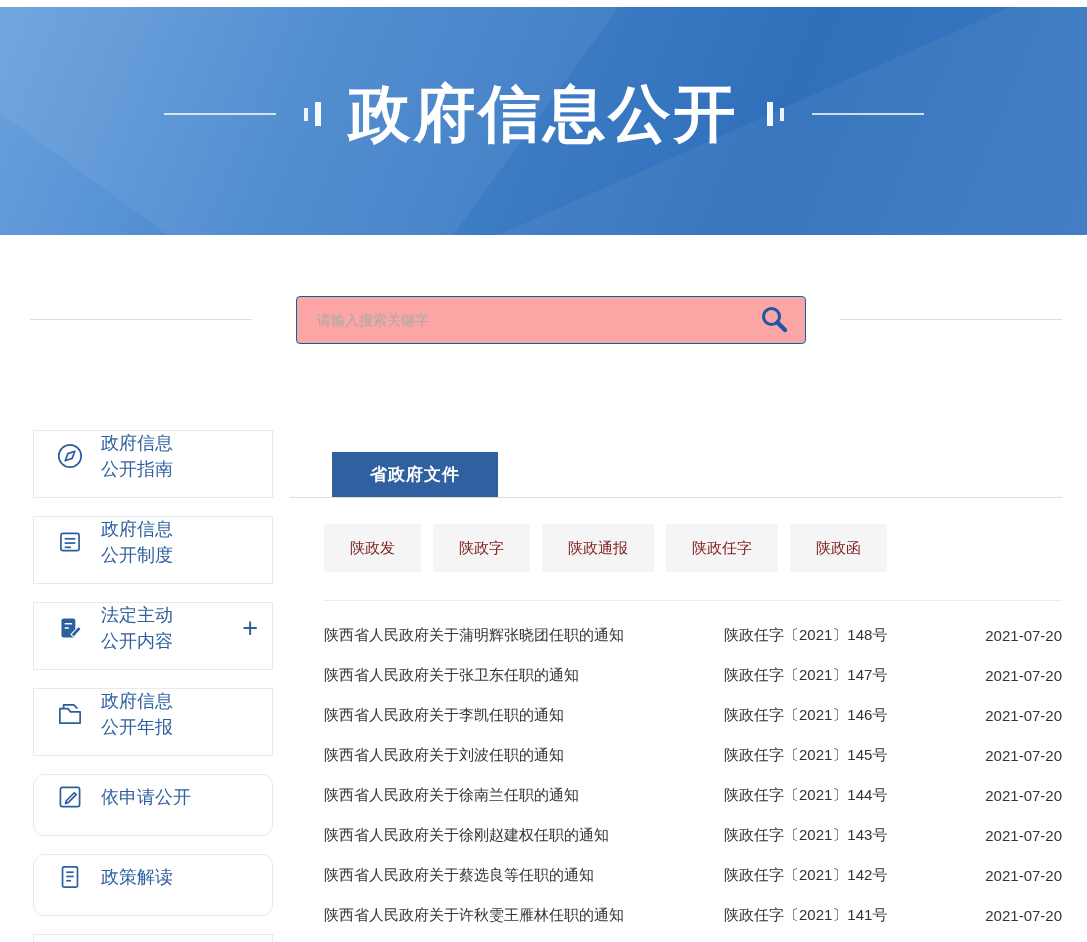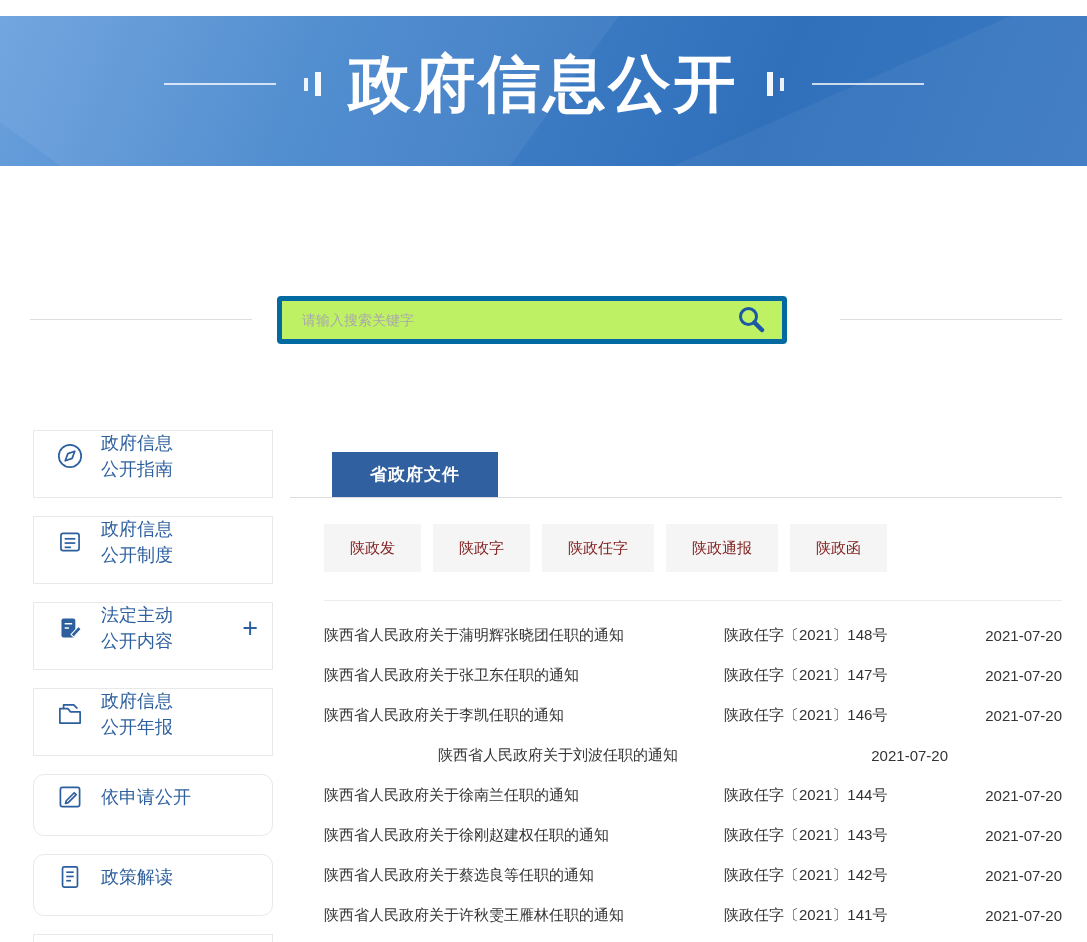--- a/index.html
+++ b/index.html
@@ -1,39 +1,39 @@
 <!DOCTYPE html>
 <html><head>
 <meta charset="utf-8">
 <style>
   * { margin:0; padding:0; box-sizing:border-box; }
   html,body { width:1087px; height:942px; overflow:hidden; background:#fff;
               font-family:"Liberation Sans","DejaVu Sans",sans-serif; }
 
   
-  .banner { position:absolute; top:16px; left:0; width:1087px; height:150px; overflow:hidden;
+  .banner { position:absolute; top:7px; left:0; width:1087px; height:228px; overflow:hidden;
             background:linear-gradient(112deg,#6ba1dd 0%,#4787cd 30%,#306fba 70%,#3a79c2 100%);
             display:flex; align-items:center; justify-content:center; }
   .banner .shard1 { position:absolute; width:760px; height:520px; background:rgba(255,255,255,0.06);
                     transform:rotate(36deg); left:-180px; top:-330px; }
   .banner .shard2 { position:absolute; width:820px; height:600px; background:rgba(255,255,255,0.05);
                     transform:rotate(-24deg); right:-240px; top:70px; }
   .banner-inner { display:flex; align-items:center; gap:28px; z-index:1; margin-top:-14px; }
   .deco-line { width:112px; height:2px; background:rgba(255,255,255,0.75); }
   .deco-bars { display:flex; align-items:center; gap:7px; }
   .bar-s { width:4px; height:13px; background:rgba(255,255,255,0.9); }
   .bar-l { width:6px; height:24px; background:rgba(255,255,255,0.95); }
   .page-title { color:#fff; font-size:62px; font-weight:bold; letter-spacing:3px; white-space:nowrap; }
 
   
   .search-wrap { position:absolute; top:296px; left:0; width:1087px; height:48px; }
   .hline { position:absolute; top:23px; height:1px; background:#ddd; width:222px; }
   .hline.left { left:30px; } .hline.right { right:25px; }
-  .search-box { position:absolute; left:277px; top:0; width:510px; height:48px;
-                border:5px solid #0369a1; border-radius:4px; background:#bef264;
+  .search-box { position:absolute; left:296px; top:0; width:510px; height:48px;
+                border:1px solid #0369a1; border-radius:4px; background:#fca5a5;
                 display:flex; align-items:center; }
   .search-input { flex:1; height:100%; border:none; outline:none; padding:0 20px;
                   font-size:14px; color:#333; background:transparent; font-family:inherit; }
   .search-input::placeholder { color:#a9a9a9; }
   .search-btn { width:62px; height:100%; border:none; background:transparent; cursor:pointer;
                 display:flex; align-items:center; justify-content:center; }
 
   
   .sidebar { position:absolute; left:33px; top:430px; width:240px; }
   .side-item { height:68px; border:1px solid #e9e9e9; background:#fff; display:flex;
@@ -175,22 +175,22 @@
 
 <div class="main">
 
   <div class="tab-row">
     <span class="tab">省政府文件</span>
   </div>
 
   <div class="filters">
     <button class="filter-btn">陕政发</button>
     <button class="filter-btn">陕政字</button>
+    <button class="filter-btn">陕政通报</button>
     <button class="filter-btn">陕政任字</button>
-    <button class="filter-btn">陕政通报</button>
     <button class="filter-btn">陕政函</button>
   </div>
 
   <div class="sep"></div>
 
   <div class="doc-list">
 
     <div class="doc-row">
       <span class="doc-title">陕西省人民政府关于蒲明辉张晓团任职的通知</span>
       <span class="doc-number">陕政任字〔2021〕148号</span>
@@ -204,20 +204,21 @@
     </div>
 
     <div class="doc-row">
       <span class="doc-title">陕西省人民政府关于李凯任职的通知</span>
       <span class="doc-number">陕政任字〔2021〕146号</span>
       <span class="doc-date">2021-07-20</span>
     </div>
 
     <div class="doc-row">
       <span class="doc-title">陕西省人民政府关于刘波任职的通知</span>
+      <span class="doc-number">陕政任字〔2021〕145号</span>
       <span class="doc-date">2021-07-20</span>
     </div>
 
     <div class="doc-row">
       <span class="doc-title">陕西省人民政府关于徐南兰任职的通知</span>
       <span class="doc-number">陕政任字〔2021〕144号</span>
       <span class="doc-date">2021-07-20</span>
     </div>
 
     <div class="doc-row">

